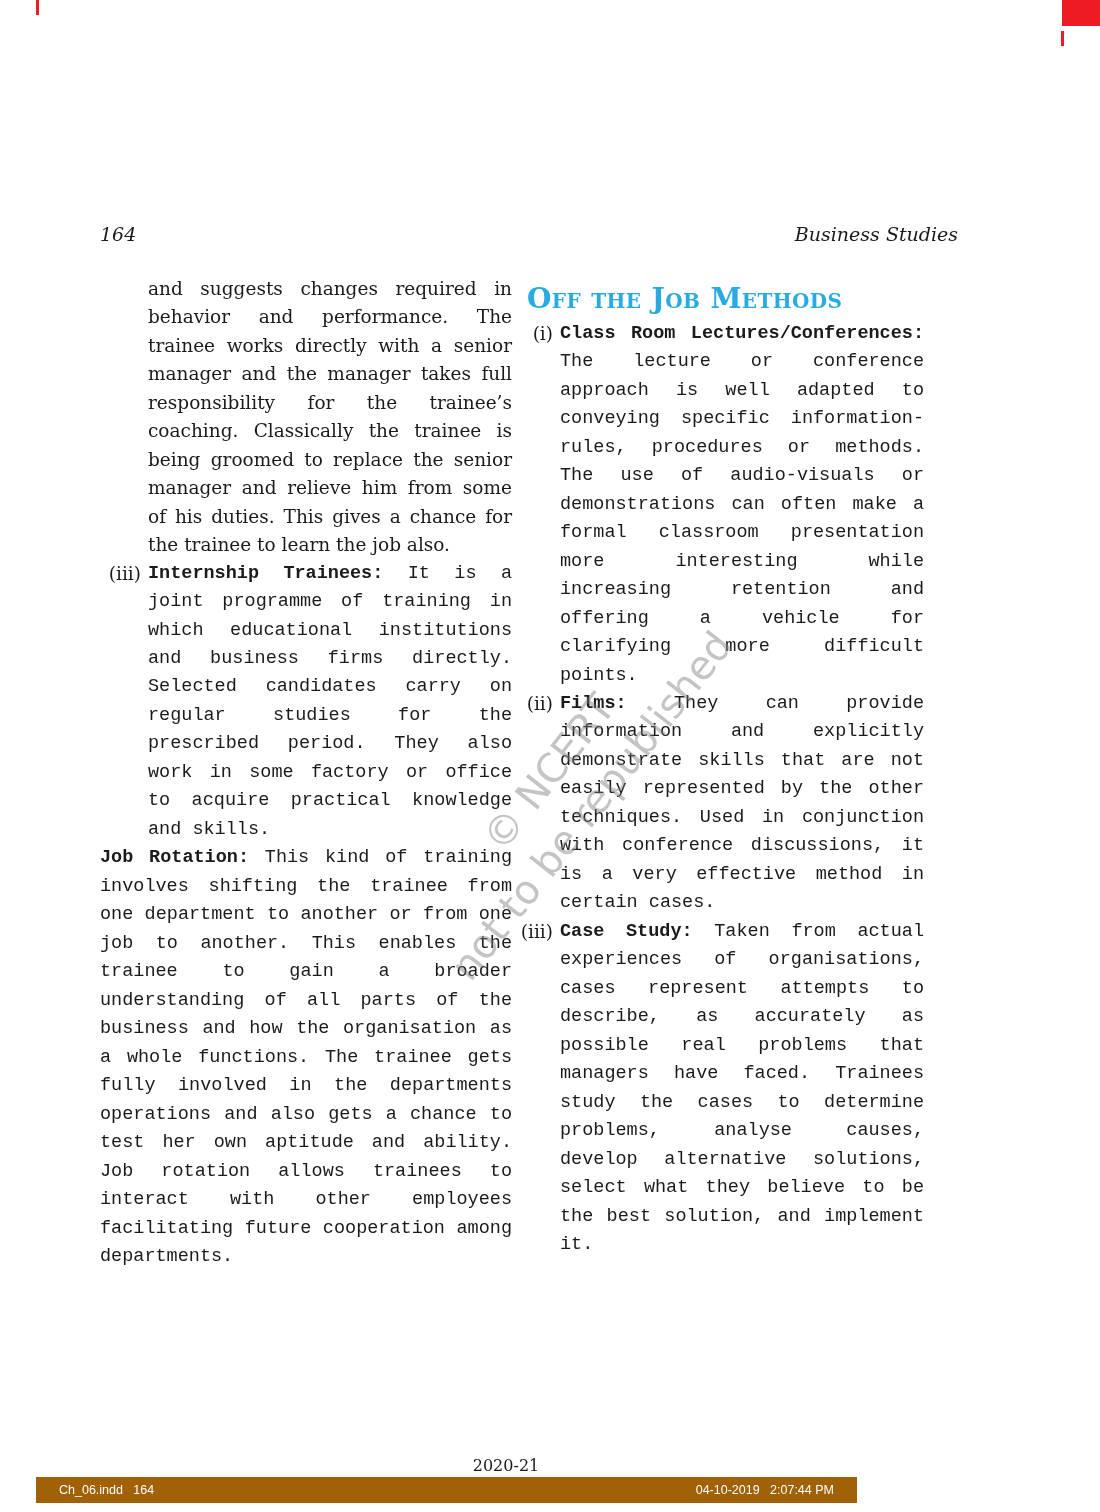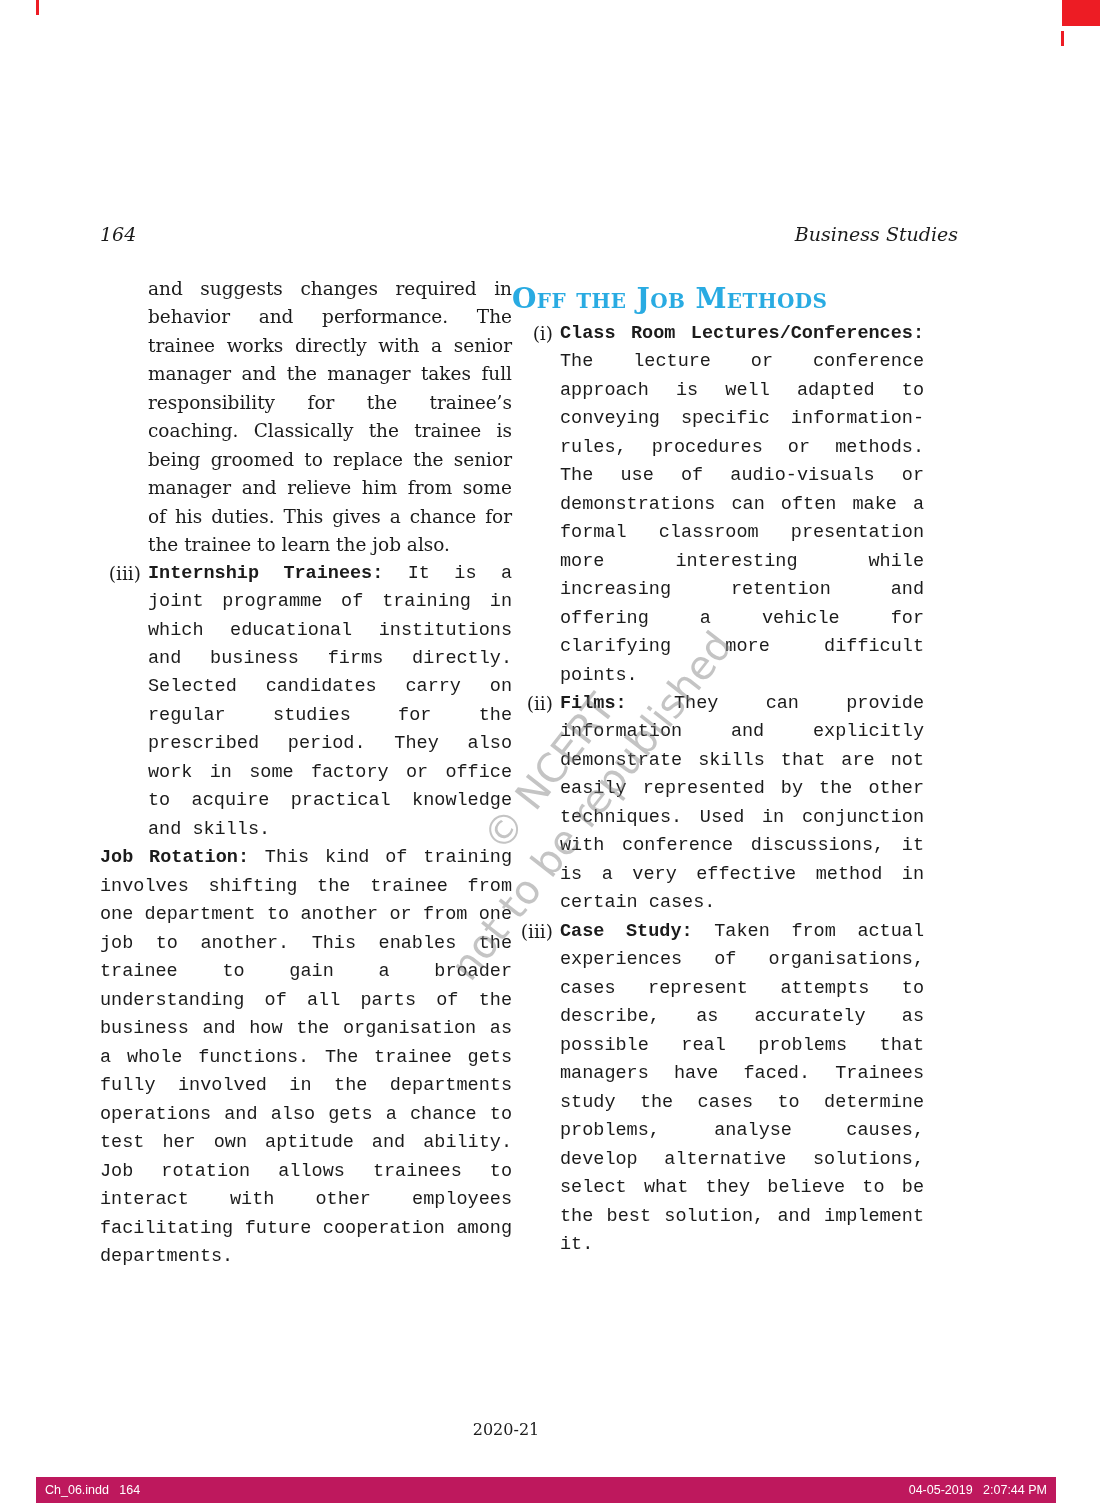--- a/index.html
+++ b/index.html
@@ -40,46 +40,46 @@
   .item-title { font-weight: bold; }
 
   .section-heading {
     font-variant: small-caps;
     font-weight: bold;
     color: #29abe2;
     font-size: 28px;
     line-height: 1.25;
     letter-spacing: 0.4px;
     text-align: left;
-    margin: 6px 0 4px 0;
+    margin: 6px 0 4px 15px;
   }
 
   .watermark {
     position: absolute; left: 330px; top: 735px; width: 480px;
     transform: rotate(-52deg);
     text-align: center;
     font-family: "DejaVu Sans", sans-serif;
     font-size: 40px; line-height: 1.35;
     color: rgba(125, 125, 125, 0.45);
     pointer-events: none;
     z-index: 5;
   }
 
   .footer-year {
-    position: absolute; left: 0; top: 1420px; width: 1012px;
+    position: absolute; left: 0; top: 1456px; width: 1012px;
     text-align: center; font-size: 16px;
   }
 
   .footer-bar {
-    position: absolute; left: 36px; top: 1477px; width: 1020px; height: 26px;
-    background: #be185d; color: #ffffff;
+    position: absolute; left: 36px; top: 1477px; width: 821px; height: 26px;
+    background: #a16207; color: #ffffff;
     font-family: "Liberation Sans", "DejaVu Sans", sans-serif;
     font-size: 12.5px;
     display: flex; justify-content: space-between; align-items: center;
-    padding: 0 9px;
+    padding: 0 23px;
   }
   .footer-bar span { white-space: pre; }
 </style>
 </head>
 <body>
 
 <div class="crop crop-tl"></div>
 <div class="crop crop-tr-block"></div>
 <div class="crop crop-tr-tick"></div>
 
@@ -134,14 +134,14 @@
 
     </div>
 
   </div>
 </div>
 
 <div class="footer-year">2020-21</div>
 
 <div class="footer-bar">
   <span>Ch_06.indd   164</span>
-  <span>04-05-2019   2:07:44 PM</span>
+  <span>04-10-2019   2:07:44 PM</span>
 </div>
 
 </body></html>

